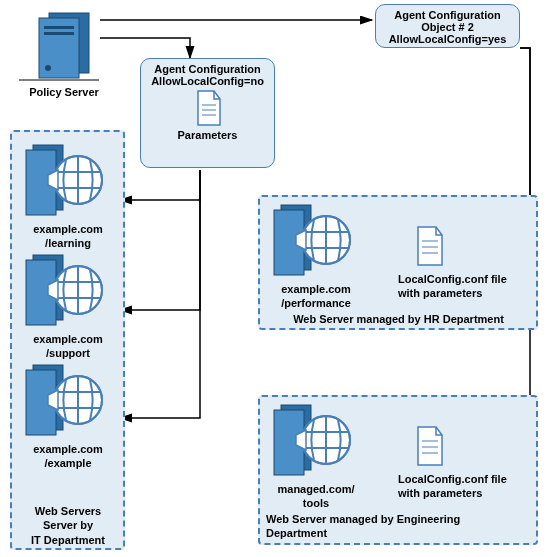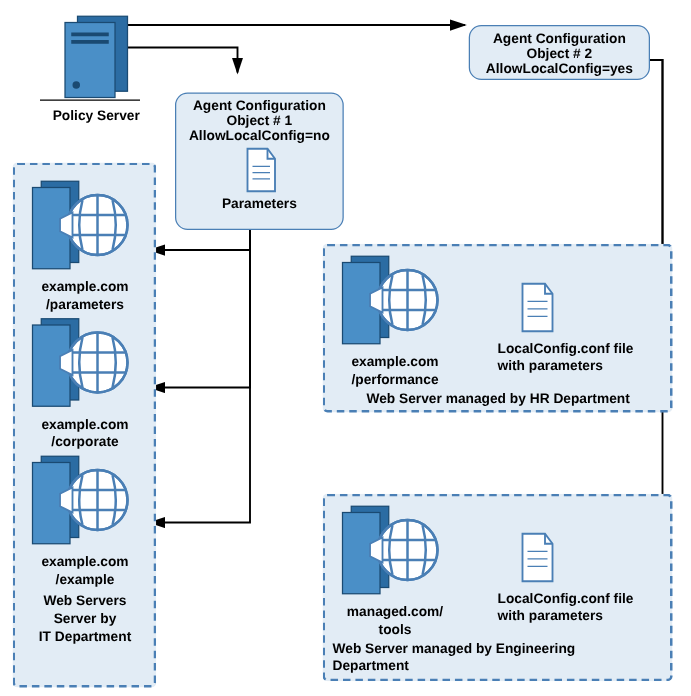--- a/index.html
+++ b/index.html
@@ -20,21 +20,20 @@
     background: #e2ecf5;
     border-radius: 4px;
   }
   .rounded-box {
     border: 1.5px solid #4a7fb5;
     background: #e2ecf5;
     border-radius: 10px;
     padding: 4px 8px;
     text-align: center;
     font-weight: bold;
-    margin-top: 16px;
   }
   .label {
     font-weight: bold;
     text-align: center;
     line-height: 1.3;
   }
   svg.icon-layer {
     position: absolute;
     top: 0; left: 0;
     overflow: visible;
@@ -60,35 +59,34 @@
 
   <path d="M520 48 L530 48 L530 200 L352 200 L352 218" stroke="#000" fill="none" stroke-width="1.5" marker-end="url(#arrow)"></path>
 
   <path d="M520 48 L530 48 L530 400 L352 400 L352 418" stroke="#000" fill="none" stroke-width="1.5" marker-end="url(#arrow)"></path>
 
   <path d="M410 254 L362 254" stroke="#000" fill="none" stroke-width="1.5" marker-end="url(#arrow)"></path>
 
   <path d="M410 454 L362 454" stroke="#000" fill="none" stroke-width="1.5" marker-end="url(#arrow)"></path>
 </svg>
 
-<div class="abs" style="left:27px; top:8px; width:100px;">
+<div class="abs" style="left:14px; top:8px; width:100px;">
   <svg width="90" height="75">
     <rect x="35" y="5" width="40" height="60" fill="#2b6ca3" stroke="#1a4a72"></rect>
     <rect x="25" y="10" width="40" height="60" fill="#4a8fc7" stroke="#1a4a72"></rect>
     <rect x="30" y="18" width="30" height="3" fill="#1a4a72"></rect>
     <rect x="30" y="24" width="30" height="3" fill="#1a4a72"></rect>
     <circle cx="34" cy="60" r="3" fill="#1a4a72"></circle>
     <line x1="5" y1="72" x2="85" y2="72" stroke="#000" stroke-width="1"></line>
   </svg>
   <div class="label">Policy Server</div>
 </div>
 
 <div class="abs rounded-box" style="left:140px; top:58px; width:135px; height:110px;">
   <div>Agent Configuration</div>
-  <div>Object # 1</div>
   <div>AllowLocalConfig=no</div>
   <svg width="40" height="40" style="display:block;margin:2px auto 0;">
     <path d="M10 2 L26 2 L32 10 L32 36 L10 36 Z" fill="#fff" stroke="#4a7fb5" stroke-width="1.5"></path>
     <path d="M26 2 L26 10 L32 10" fill="none" stroke="#4a7fb5" stroke-width="1.5"></path>
     <line x1="14" y1="16" x2="28" y2="16" stroke="#4a7fb5"></line>
     <line x1="14" y1="21" x2="28" y2="21" stroke="#4a7fb5"></line>
     <line x1="14" y1="26" x2="28" y2="26" stroke="#4a7fb5"></line>
   </svg>
   <div>Parameters</div>
 </div>
@@ -103,48 +101,48 @@
 
 <div class="abs" style="left:18px; top:140px; width:100px;">
   <svg width="100" height="80">
     <rect x="15" y="5" width="30" height="65" fill="#2b6ca3" stroke="#1a4a72"></rect>
     <rect x="8" y="10" width="30" height="65" fill="#4a8fc7" stroke="#1a4a72"></rect>
     <circle cx="60" cy="40" r="24" fill="#fff" stroke="#4a7fb5" stroke-width="2"></circle>
     <path d="M36 40 a24 24 0 0 1 48 0 M36 40 a24 24 0 0 0 48 0 M60 16 L60 64 M48 20 a30 50 0 0 0 0 40 M72 20 a30 50 0 0 1 0 40 M38 32 L82 32 M38 48 L82 48" stroke="#4a7fb5" fill="none" stroke-width="2"></path>
     <path d="M30 35 L40 30 L40 50 L30 45 Z" fill="#fff" stroke="#4a7fb5" stroke-width="1.5"></path>
   </svg>
   <div class="label">example.com</div>
-  <div class="label">/parameters</div>
+  <div class="label">/learning</div>
 </div>
 
 <div class="abs" style="left:18px; top:250px; width:100px;">
   <svg width="100" height="80">
     <rect x="15" y="5" width="30" height="65" fill="#2b6ca3" stroke="#1a4a72"></rect>
     <rect x="8" y="10" width="30" height="65" fill="#4a8fc7" stroke="#1a4a72"></rect>
     <circle cx="60" cy="40" r="24" fill="#fff" stroke="#4a7fb5" stroke-width="2"></circle>
     <path d="M36 40 a24 24 0 0 1 48 0 M36 40 a24 24 0 0 0 48 0 M60 16 L60 64 M48 20 a30 50 0 0 0 0 40 M72 20 a30 50 0 0 1 0 40 M38 32 L82 32 M38 48 L82 48" stroke="#4a7fb5" fill="none" stroke-width="2"></path>
     <path d="M30 35 L40 30 L40 50 L30 45 Z" fill="#fff" stroke="#4a7fb5" stroke-width="1.5"></path>
   </svg>
   <div class="label">example.com</div>
-  <div class="label">/corporate</div>
+  <div class="label">/support</div>
 </div>
 
 <div class="abs" style="left:18px; top:360px; width:100px;">
   <svg width="100" height="80">
     <rect x="15" y="5" width="30" height="65" fill="#2b6ca3" stroke="#1a4a72"></rect>
     <rect x="8" y="10" width="30" height="65" fill="#4a8fc7" stroke="#1a4a72"></rect>
     <circle cx="60" cy="40" r="24" fill="#fff" stroke="#4a7fb5" stroke-width="2"></circle>
     <path d="M36 40 a24 24 0 0 1 48 0 M36 40 a24 24 0 0 0 48 0 M60 16 L60 64 M48 20 a30 50 0 0 0 0 40 M72 20 a30 50 0 0 1 0 40 M38 32 L82 32 M38 48 L82 48" stroke="#4a7fb5" fill="none" stroke-width="2"></path>
     <path d="M30 35 L40 30 L40 50 L30 45 Z" fill="#fff" stroke="#4a7fb5" stroke-width="1.5"></path>
   </svg>
   <div class="label">example.com</div>
   <div class="label">/example</div>
 </div>
 
-<div class="abs label" style="left:18px; top:474px; width:100px;">
+<div class="abs label" style="left:18px; top:504px; width:100px;">
   <div>Web Servers</div>
   <div>Server by</div>
   <div>IT Department</div>
 </div>
 
 <div class="abs dashed-box" style="left:258px; top:195px; width:280px; height:135px;"></div>
 
 <div class="abs" style="left:266px; top:200px; width:100px;">
   <svg width="100" height="80">
     <rect x="15" y="5" width="30" height="65" fill="#2b6ca3" stroke="#1a4a72"></rect>

